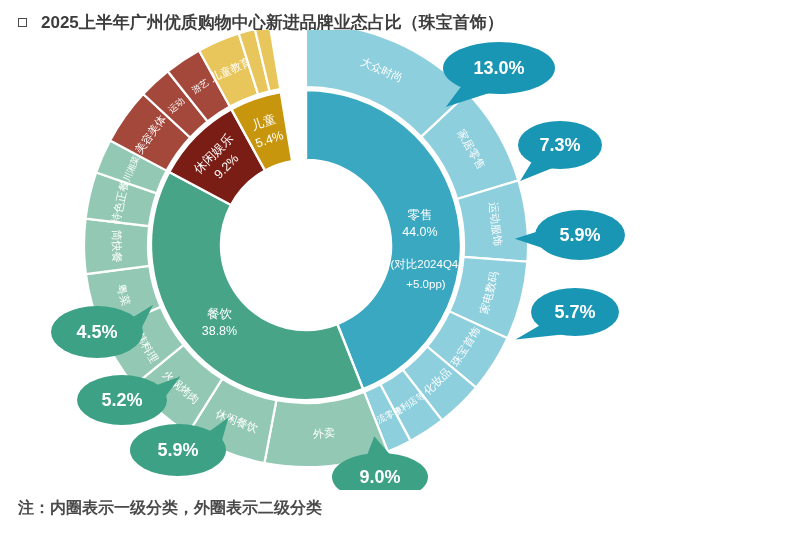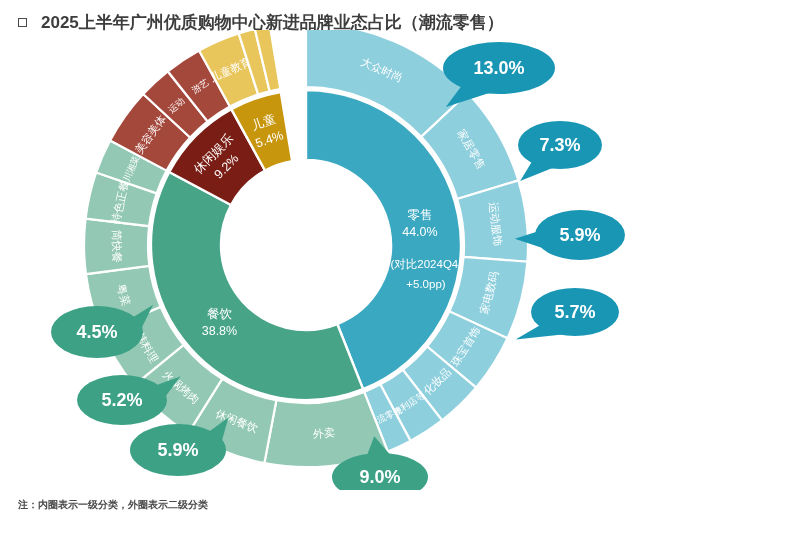--- a/index.html
+++ b/index.html
@@ -17,21 +17,21 @@
     width:7px;height:7px;border:1.5px solid #4a4a4a;background:#fff;
     margin-left:18px;margin-right:14px;flex:0 0 auto;
   }
   #chart-title{
     font-size:17px;font-weight:bold;color:#3d3d3d;letter-spacing:0px;
     white-space:nowrap;
   }
   #chart-stage{position:absolute;left:0;top:30px;width:800px;height:460px;}
   #footnote{
     position:absolute;left:18px;top:498px;
-    font-size:10px;font-weight:bold;color:#4a4a4a;white-space:nowrap;
+    font-size:16px;font-weight:bold;color:#4a4a4a;white-space:nowrap;
   }
   svg{display:block;}
   .seg{stroke:#ffffff;stroke-width:2.2;}
   .seg-inner{stroke:#ffffff;stroke-width:2.4;}
   .arc-label{
     fill:#ffffff;font-size:11px;font-family:"Liberation Sans","DejaVu Sans",sans-serif;
     text-anchor:middle;dominant-baseline:middle;
   }
   .arc-label-sm{font-size:9px;}
   .inner-label{
@@ -44,21 +44,21 @@
   .callout-text{
     fill:#ffffff;font-size:18px;font-weight:bold;text-anchor:middle;
     dominant-baseline:middle;font-family:"Liberation Sans","DejaVu Sans",sans-serif;
   }
 </style>
 </head>
 <body>
 
 <div id="title-row">
   <div id="title-bullet"></div>
-  <div id="chart-title">2025上半年广州优质购物中心新进品牌业态占比（潮流零售）</div>
+  <div id="chart-title">2025上半年广州优质购物中心新进品牌业态占比（珠宝首饰）</div>
 </div>
 
 <div id="chart-stage">
   <svg id="sun-svg" width="800" height="460" viewBox="0 0 800 460">
     <g id="g-outer">
         <path d="M 306 -7 A 222 222 0 0 1 467.8310352875534 63.03054248383114 L 421.17704313258304 106.8415572632672 A 158 158 0 0 0 306 57 Z" fill="#8ecfdd" class="seg"></path>
         <text x="0" y="0" class="arc-label" transform="translate(381.45809922060835,40.62662112004361) rotate(23.400000000000006)">大众时尚</text>
         <path d="M 467.8310352875534 63.03054248383114 A 222 222 0 0 1 518.3900754460603 150.38997096412368 L 457.16050414629524 169.01628564113307 A 158 158 0 0 0 421.17704313258304 106.8415572632672 Z" fill="#8ecfdd" class="seg"></path>
         <text x="0" y="0" class="arc-label" transform="translate(470.4452527480736,119.82774118146513) rotate(59.940000000000005)">家居零售</text>
         <path d="M 518.3900754460603 150.38997096412368 A 222 222 0 0 1 527.3692758578563 231.72255082720108 L 463.55110624117697 226.90163527341338 A 158 158 0 0 0 457.16050414629524 169.01628564113307 Z" fill="#8ecfdd" class="seg"></path>

